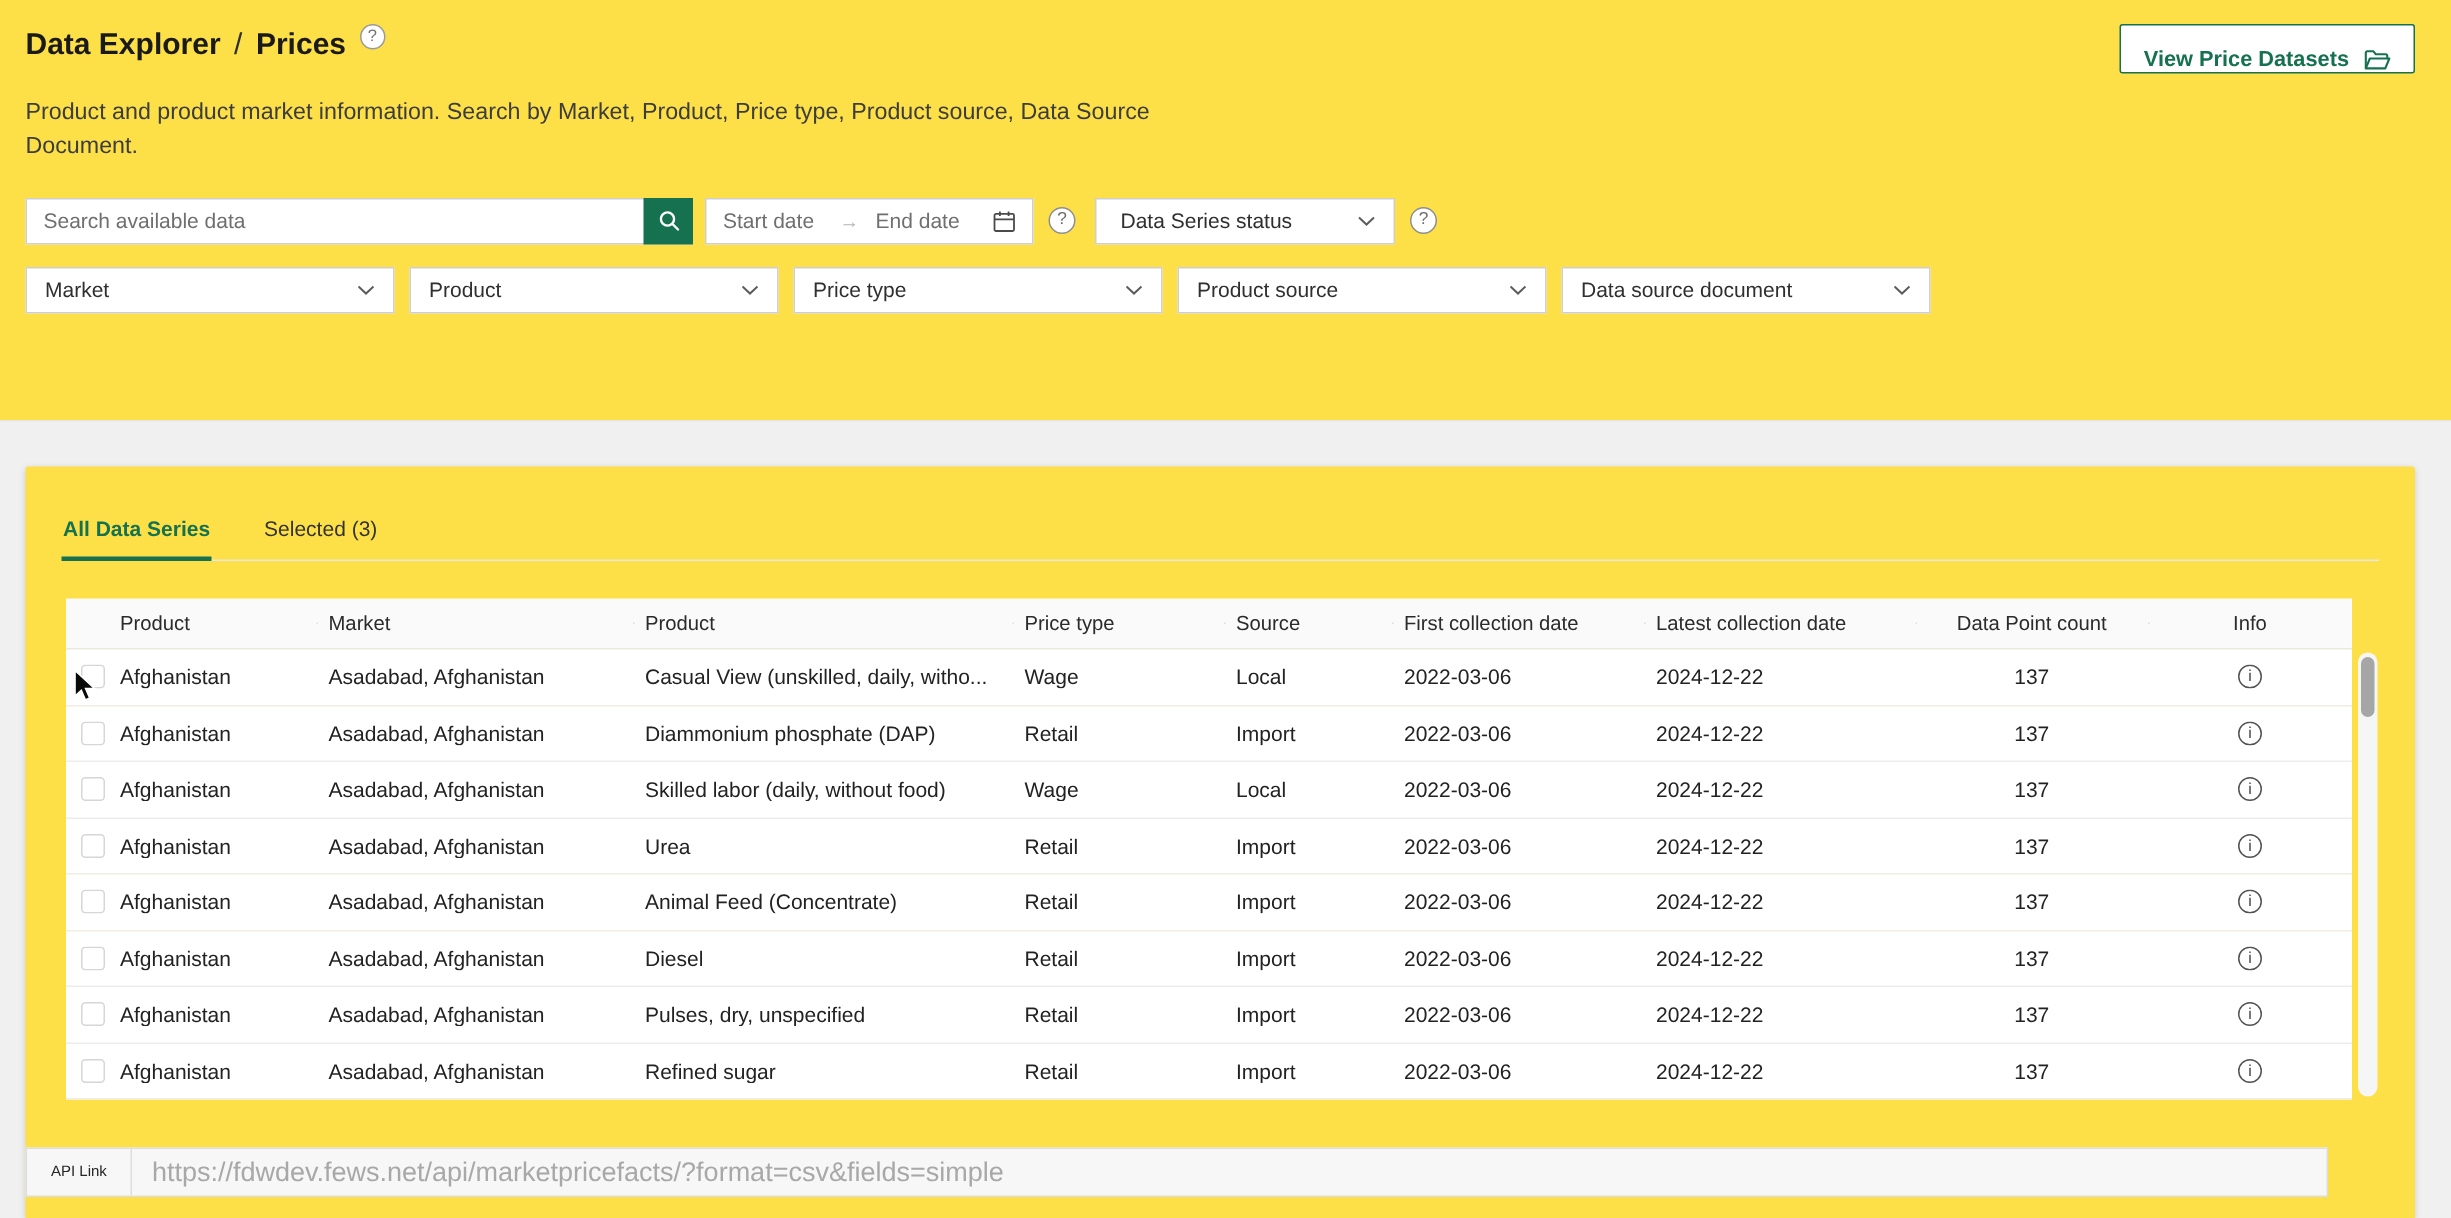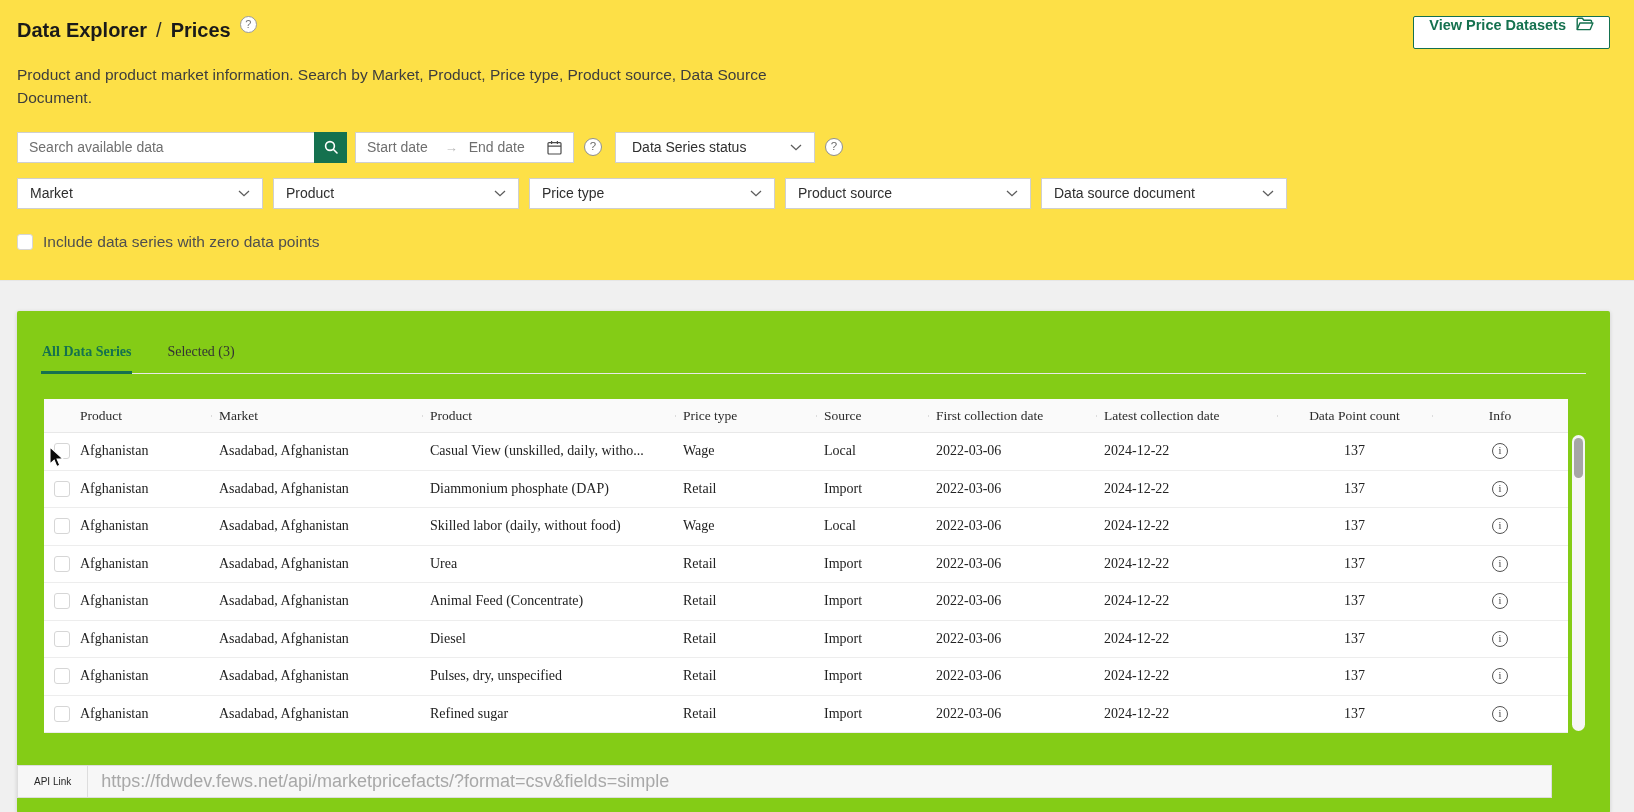--- a/index.html
+++ b/index.html
@@ -13,31 +13,31 @@
   .top { position:absolute; top:0; left:0; width:100%; height:280px; background:#fde047; padding:16px 24px 0 17px; }
   .header-row { display:flex; justify-content:space-between; align-items:flex-start; height:33px; }
   .breadcrumb { display:flex; align-items:flex-start; gap:9px; font-size:20px; font-weight:700; color:#1a1a1a; padding-top:3px; }
   .crumb-sep { font-weight:400; color:#2e2e2e; }
   .help-badge {
     width:17px; height:17px; border:1px solid #9a9a9a; border-radius:50%;
     color:#757575; font-size:11px; font-weight:400; line-height:1;
     display:inline-flex; align-items:center; justify-content:center; margin-top:-3px; cursor:pointer; background:#fff;
   }
   .view-btn {
-    display:inline-flex; align-items:flex-start; gap:10px; height:33px; padding:0 15px;
+    display:inline-flex; align-items:flex-end; gap:10px; height:33px; padding:0 15px;
     border:1px solid #15714F; border-radius:2px; background:#fff; color:#15714F;
     font-weight:700; font-size:14.5px; font-family:inherit; cursor:pointer;
   }
   .description { margin-top:14px; max-width:785px; font-size:15.5px; line-height:1.5; color:#3d3d3d; }
 
   .frow { display:flex; align-items:center; }
   .frow1 { margin-top:22px; gap:8px; }
   .frow2 { margin-top:15px; gap:10px; }
 
-  .search-wrap { width:330px; height:31px; display:flex; border:1px solid #cfcfcf; background:#fff;gap:32px; }
+  .search-wrap { width:445px; height:31px; display:flex; border:1px solid #cfcfcf; background:#fff;gap:32px; }
   .search-input { flex:1; border:none; outline:none; padding:0 11px; font-size:14px; font-family:inherit; color:#333; background:transparent; }
   .search-input::placeholder { color:#6f6f6f; opacity:1; }
   .search-btn { width:33px; margin:-1px -1px -1px 0; background:#15714F; border:none; display:flex; align-items:center; justify-content:center; cursor:pointer; }
 
   .date-box { width:219px; height:31px; border:1px solid #cfcfcf; background:#fff; display:flex; align-items:center; padding:0 11px; font-size:14px; color:#6f6f6f; }
   .date-arrow { margin:0 11px 0 17px; color:#b5b5b5; font-size:13px; }
   .cal-icon { margin-left:auto; display:flex; cursor:pointer; }
 
   .help-icon {
     width:18px; height:18px; border:1px solid #8f8f8f; border-radius:50%;
@@ -51,21 +51,21 @@
     justify-content:space-between; padding:0 12px; font-size:14px; color:#2f2f2f; cursor:pointer;
   }
   .w221 { width:200px;padding-left:16px; } .w246 { width:246px; }
 
   .zero-row { margin-top:24px; display:flex; align-items:center; gap:10px; }
   .cb { width:16px; height:16px; border:1px solid #d6d6d6; border-radius:3px; background:#fff; display:inline-block; cursor:pointer; flex:0 0 auto; }
   .zero-label { font-size:15.5px; color:#4f4f4f; }
 
   
   .gray { position:absolute; top:280px; left:0; width:100%; height:532px; background:#f0f0f0; border-top:1px solid #e6e6e6; }
-  .card { position:absolute; left:17px; top:30px; width:1593px; height:502px; background:#84cc16; box-shadow:0 1px 4px rgba(0,0,0,.14); border-radius:2px;font-family:Liberation Serif, serif; }
+  .card { position:absolute; left:17px; top:30px; width:1593px; height:502px; background:#fde047; box-shadow:0 1px 4px rgba(0,0,0,.14); border-radius:2px; }
 
   .tabs { margin:0 24px; padding-top:24px; border-bottom:1px solid #e8e8e8; display:flex; gap:34px; }
   .tab { padding:9px 1px 11px; font-size:14px; color:#333; cursor:pointer; border-bottom:3px solid transparent; margin-bottom:-1px; white-space:nowrap; }
   .tab.active { color:#15714F; font-weight:700; border-bottom-color:#15714F; }
 
   .table-area { margin:25px 0 0 27px; width:1524px; position:relative; }
   .thead { display:flex; height:34px; align-items:center; background:#fafafa; border-bottom:1px solid #e8e8e8; font-size:13.5px; color:#2b2b2b; }
   .hcell { padding-left:8px; position:relative; white-space:nowrap; overflow:hidden; }
   .hcell.sep::before { content:""; position:absolute; left:0; top:7px; bottom:7px; width:1px; background:#dcdcdc; }
 
@@ -199,24 +199,20 @@
     <div class="select-box w246">
       <span>Data source document</span>
       <span style="display:flex;">
           <svg width="12" height="7" viewBox="0 0 12 7" fill="none" stroke="#5c5c5c" stroke-width="1.3">
             <path d="M1 1 L6 5.7 L11 1"></path>
           </svg>
         </span>
     </div>
   </div>
 
-  <div class="zero-row">
-    <span class="cb"></span>
-    <span class="zero-label">Include data series with zero data points</span>
-  </div>
 </div>
 
 <div class="gray">
   <div class="card">
 
     <div class="tabs">
       <div class="tab active">All Data Series</div>
       <div class="tab">Selected (3)</div>
     </div>
 

